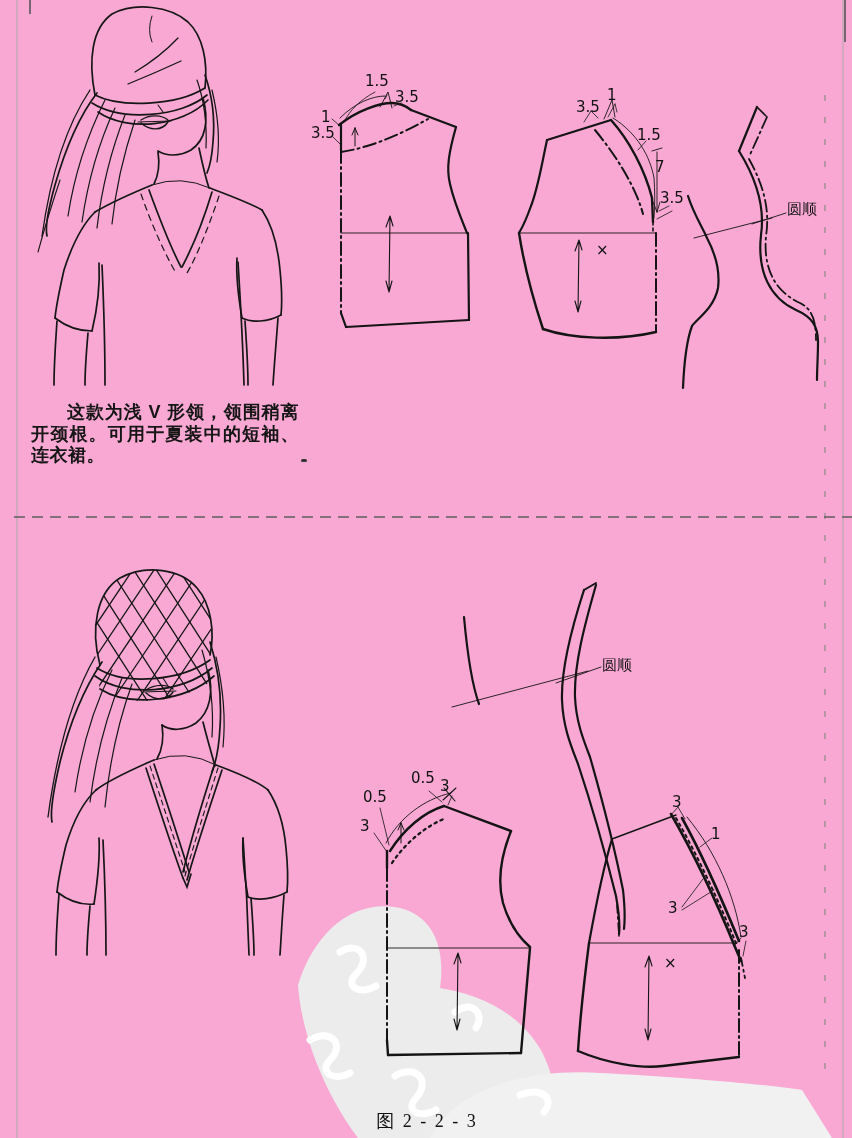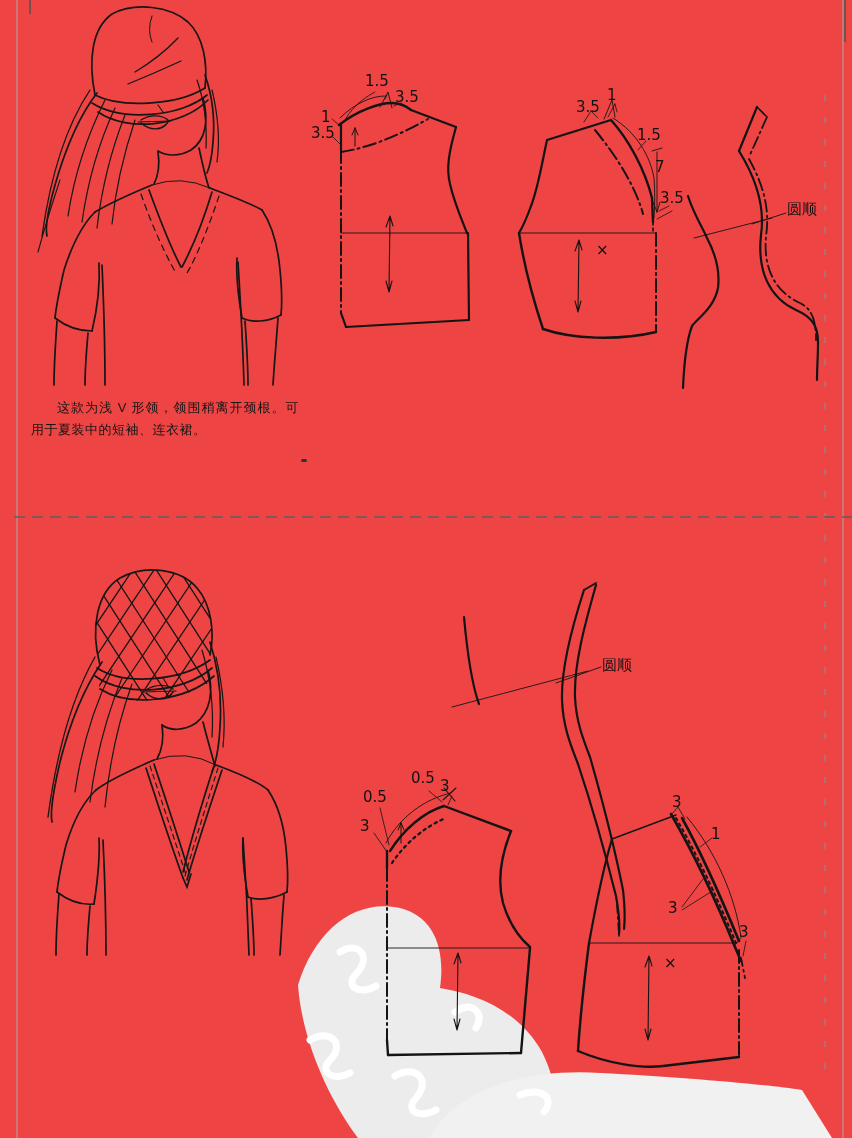--- a/index.html
+++ b/index.html
@@ -1,29 +1,29 @@
 <!DOCTYPE html>
 <html><head>
 <meta charset="utf-8">
 <style>
   html,body{margin:0;padding:0;background:#ffffff;}
   #page{
-    position:relative;width:852px;height:1138px;background:#ef4444;
+    position:relative;width:852px;height:1138px;background:#f9a8d4;
     font-family:"Liberation Sans","DejaVu Sans",sans-serif;color:#141414;
     overflow:hidden;
   }
   svg{position:absolute;left:0;top:0;}
   .lbl{
     position:absolute;font-size:15px;line-height:15px;color:#111;
     font-family:"DejaVu Sans","Liberation Sans",sans-serif;white-space:nowrap;
   }
   .cjk{font-family:Liberation Mono, monospace;}
   .para{
-    position:absolute;font-size:13px;line-height:23.5px;text-align:justify;
-    text-indent:2em;color:#161616;letter-spacing:0.5px;
+    position:absolute;font-size:18px;line-height:23.5px;text-align:justify;
+    text-indent:2em;color:#161616;letter-spacing:0.5px;font-weight:bold;
   }
   #desc1{left:31px;top:384px;width:268px;line-height:21.5px;}
   #desc2{left:31px;top:947px;width:268px;}
   .caption{
     position:absolute;font-family:"Liberation Serif","DejaVu Serif",serif;
     font-size:18px;color:#111;letter-spacing:2px;text-align:center;width:170px;
   }
   #cap1{left:340px;top:460px;}
   #cap2{left:342px;top:1109px;}
   .tinydash{position:absolute;left:301px;top:459px;width:6px;height:2.5px;background:#333;border-radius:2px;}
@@ -294,14 +294,15 @@
   <span class="lbl" style="left:440px;top:779px">3</span>
   <span class="lbl" style="left:672px;top:795px">3</span>
   <span class="lbl" style="left:711px;top:827px">1</span>
   <span class="lbl" style="left:668px;top:901px">3</span>
   <span class="lbl" style="left:739px;top:925px">3</span>
   <span class="lbl" style="left:664px;top:956px">×</span>
 
   <p class="para" id="desc1">这款为浅 V 形领，领围稍离开颈根。可用于夏装中的短袖、连衣裙。</p>
   <div class="tinydash"></div>
 
+  <div class="caption" id="cap2">图 2 - 2 - 3</div>
 
 </div>
 
 </body></html>

